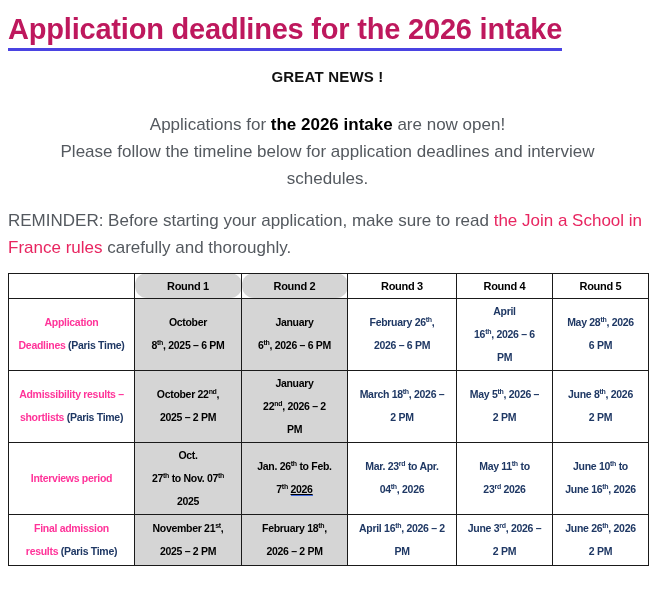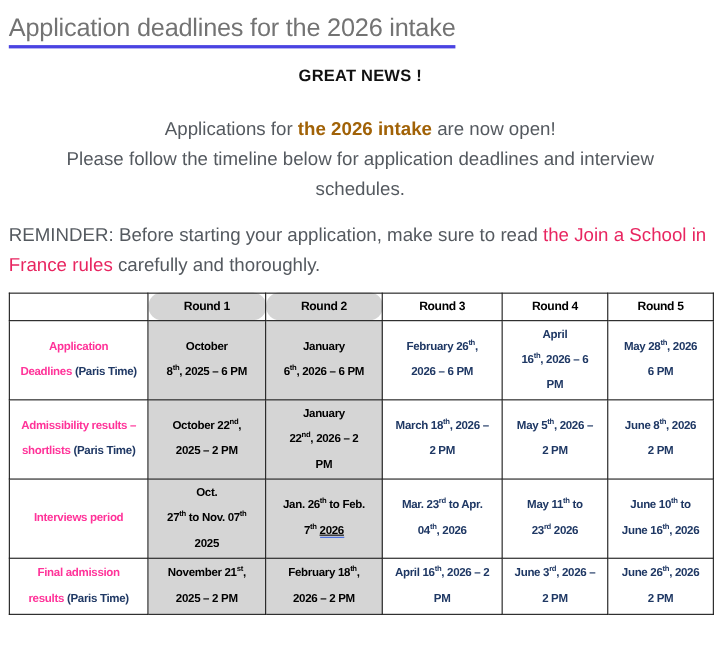--- a/index.html
+++ b/index.html
@@ -2,23 +2,23 @@
 <html><head>
 <meta charset="utf-8">
 <style>
   html,body{margin:0;padding:0;background:#fff;}
   body{width:655px;height:591px;overflow:hidden;font-family:"Liberation Sans",sans-serif;}
   .page{padding:12px 8px 0 8px;}
 
   
   .title{
     display:inline-block;
-    font-size:23px;
-    font-weight:400;
-    color:#737373;
+    font-size:29px;
+    font-weight:700;
+    color:#be185d;
     line-height:1.2;
     letter-spacing:-0.2px;
     border-bottom:3px solid #4a43e2;
     padding-bottom:1px;
     margin:0;
   }
 
   
   .great-news{
     text-align:center;
@@ -31,21 +31,21 @@
 
   
   .intro{
     max-width:600px;
     margin:26px auto 0 auto;
     text-align:center;
     font-size:17px;
     color:#54595f;
     line-height:27px;
   }
-  .intro b{color:#a16207;font-weight:800;}
+  .intro b{color:#000000;font-weight:800;}
 
   
   .reminder{
     margin:15px 0 0 0;
     font-size:17px;
     color:#54595f;
     line-height:27px;
     text-align:left;
   }
   .reminder .pink-link{color:#e82560;cursor:pointer;}

